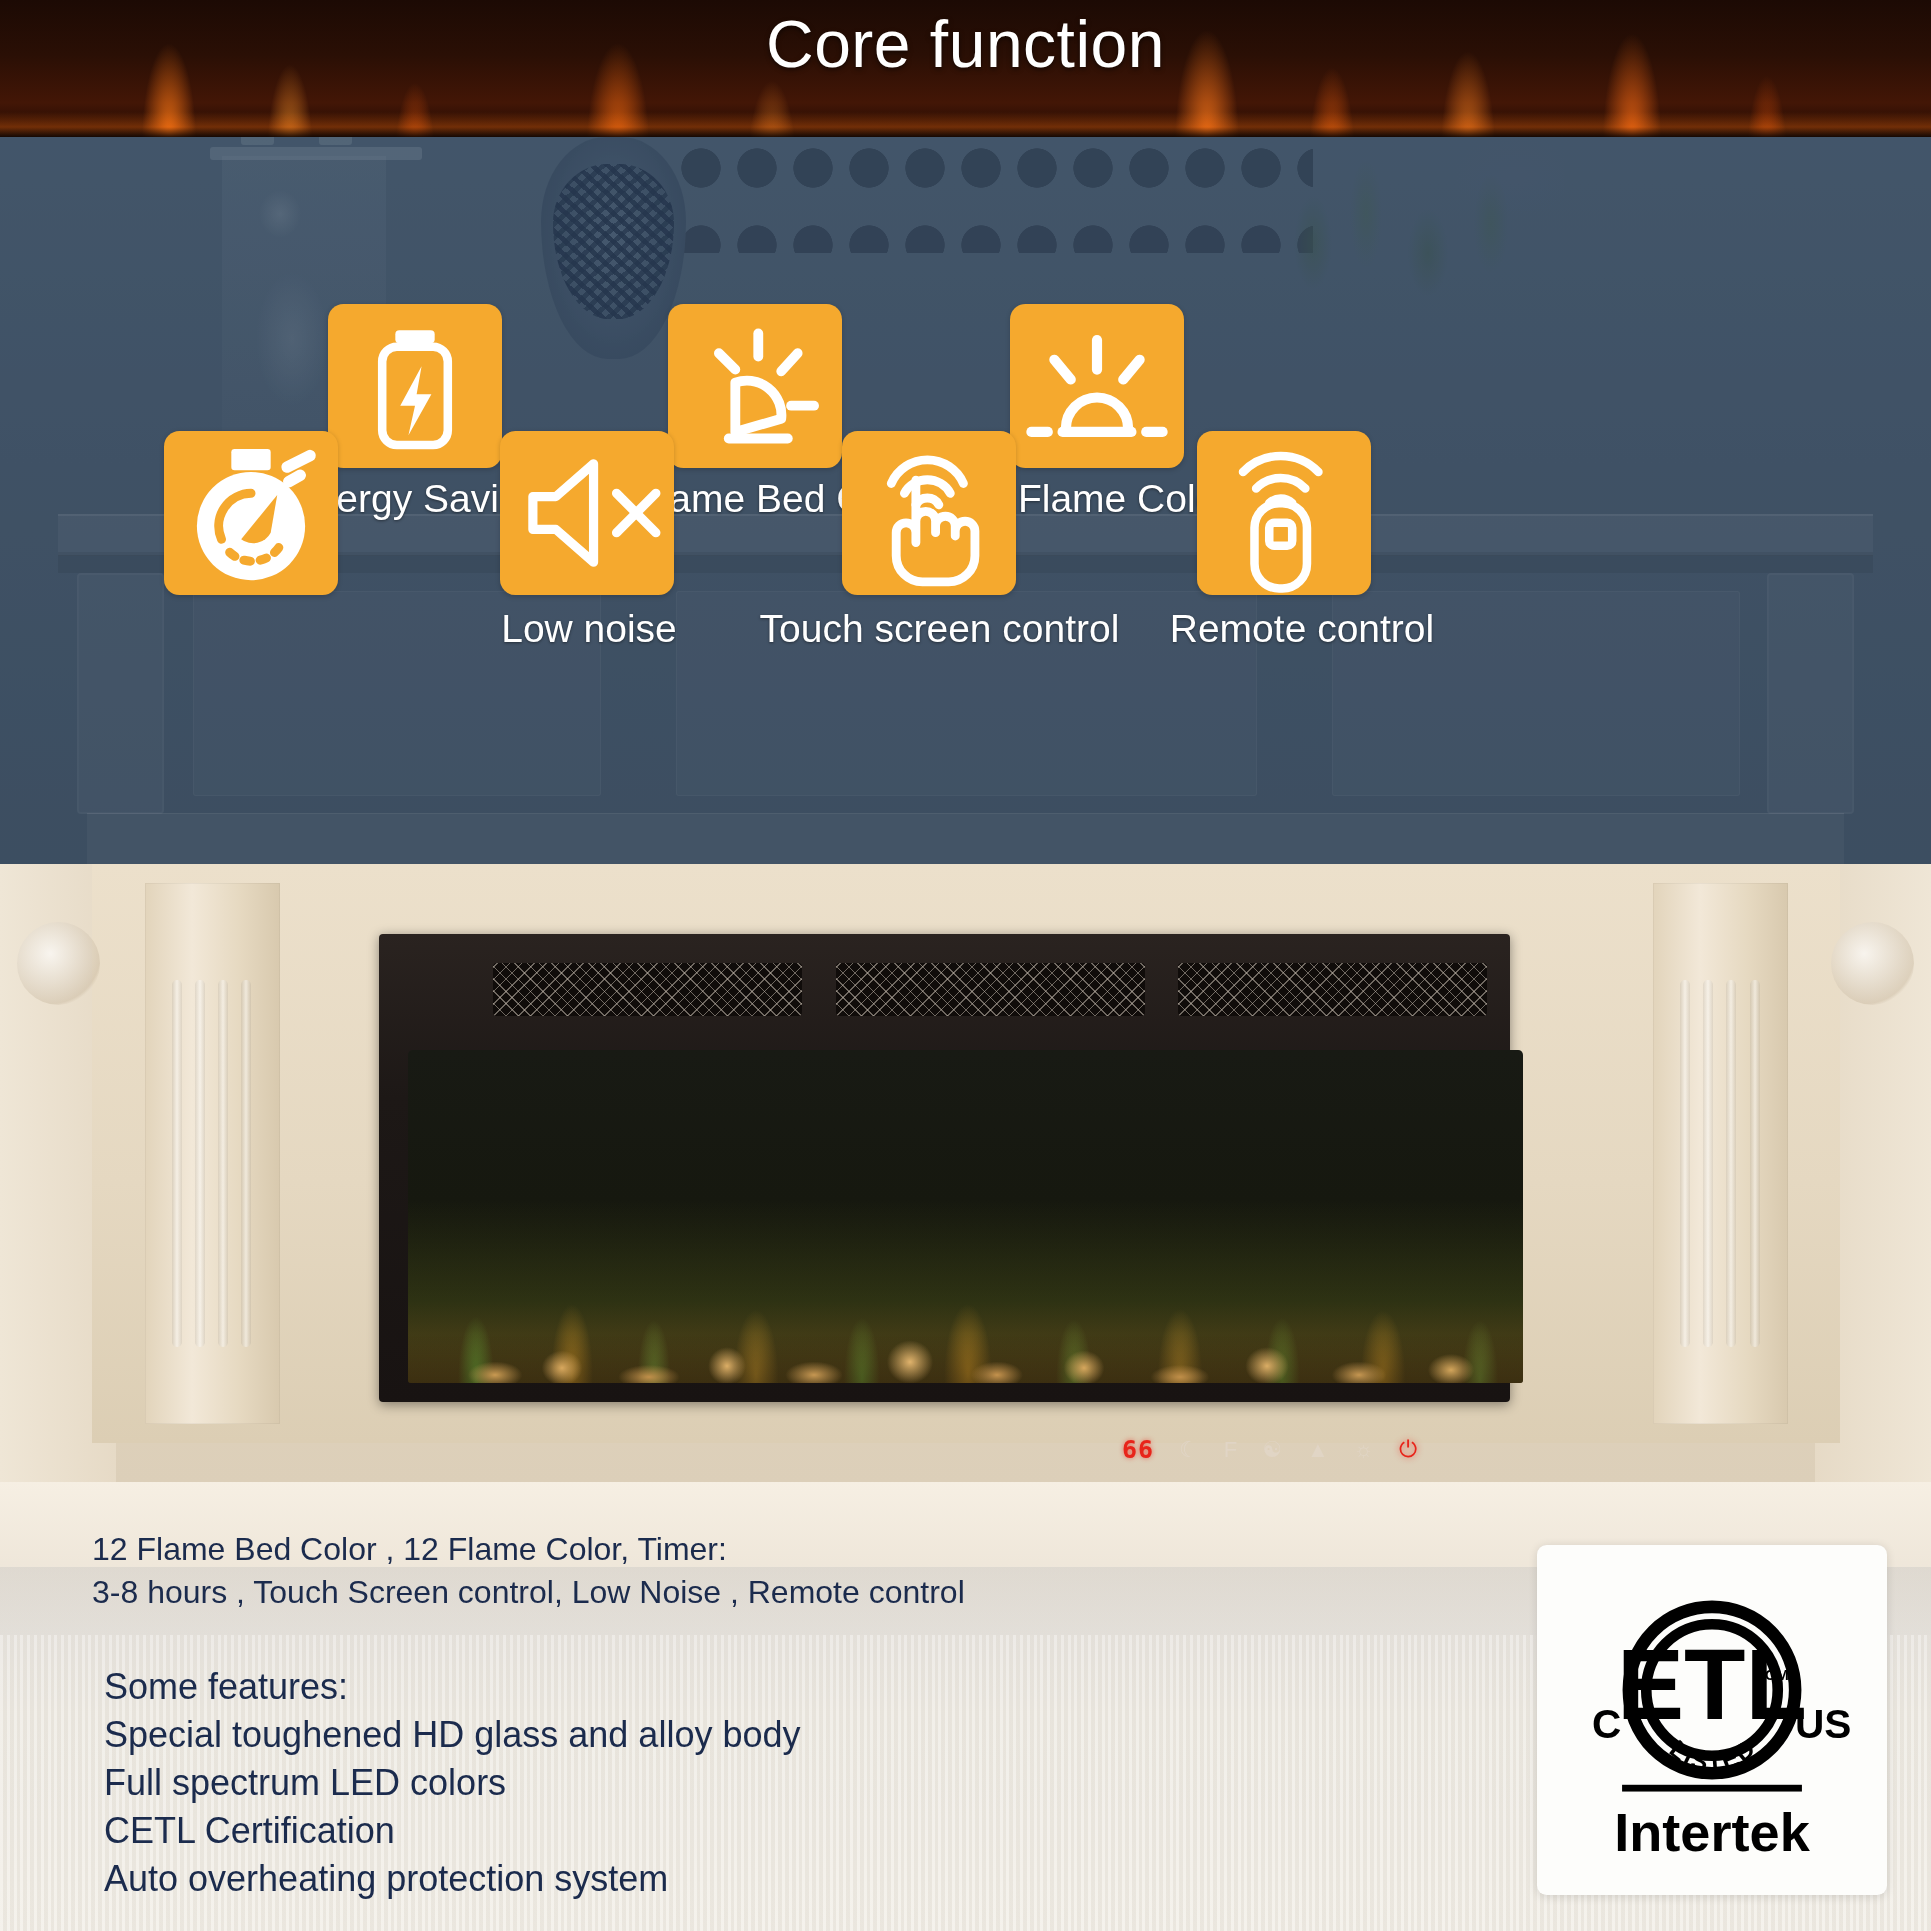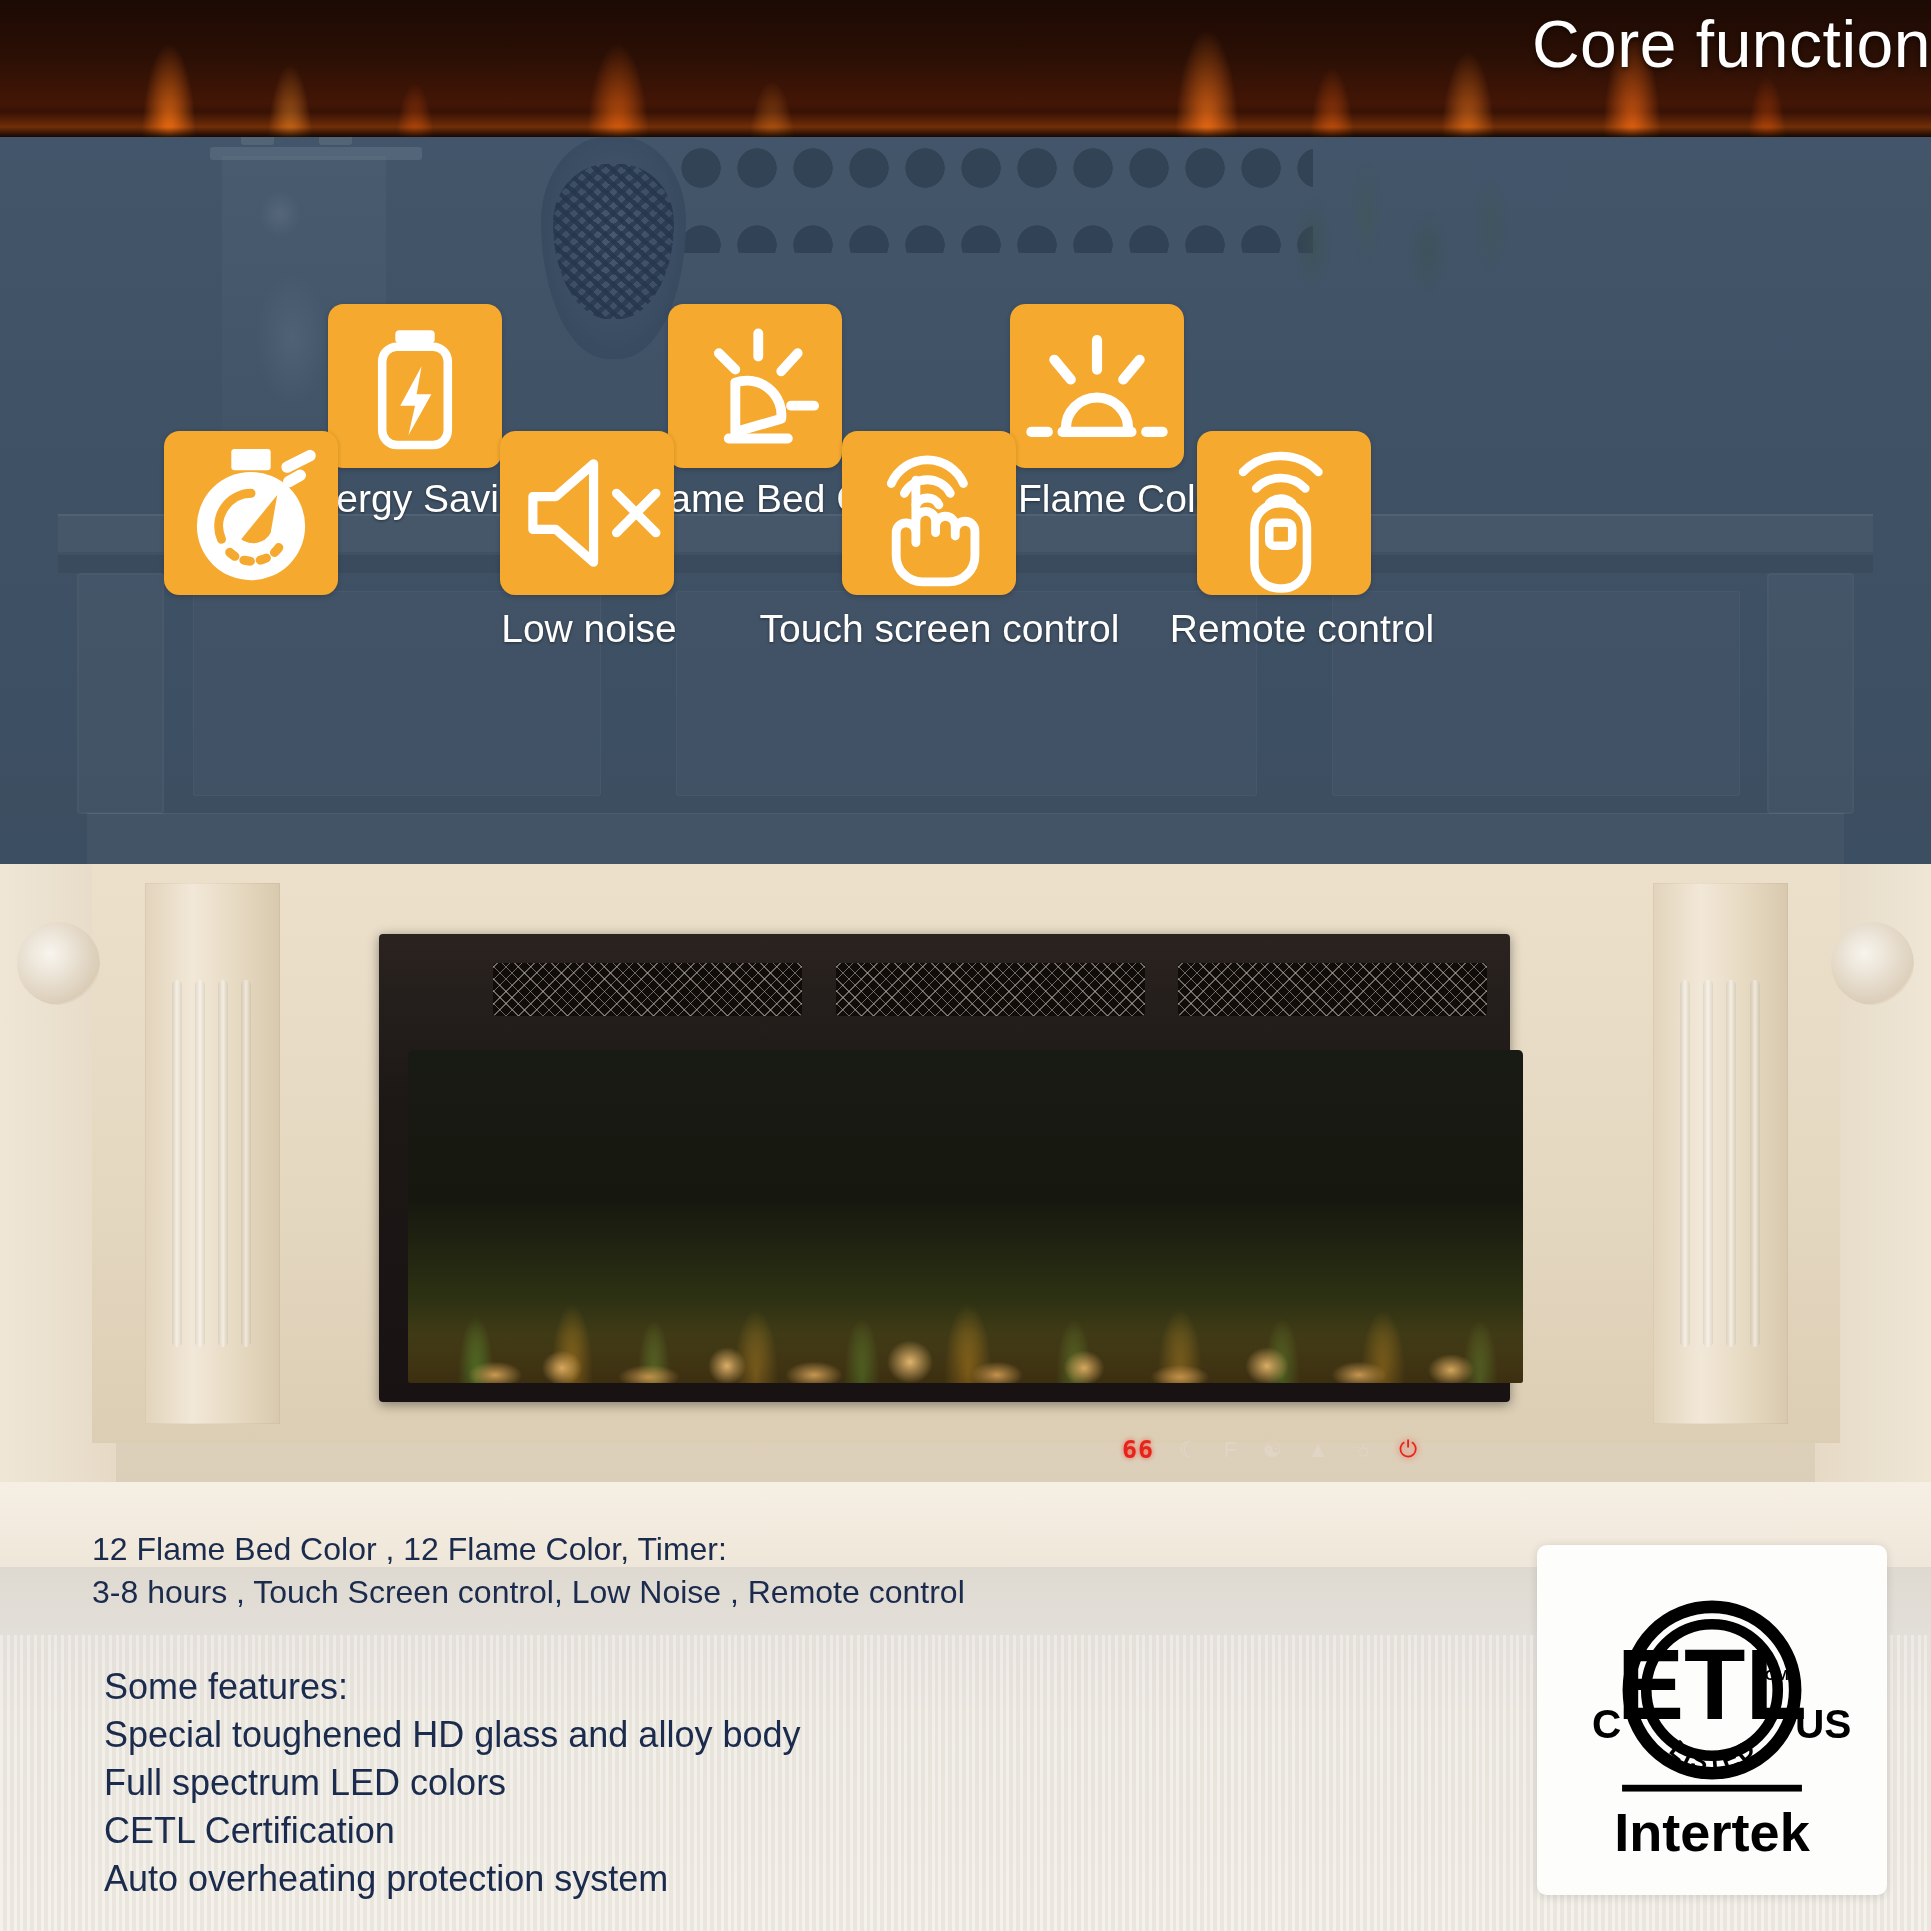--- a/index.html
+++ b/index.html
@@ -22,21 +22,21 @@
       radial-gradient(ellipse 35px 126px at 772px 169px, rgba(255,140,35,.7), rgba(255,80,0,0) 70%),
       radial-gradient(ellipse 46px 164px at 1207px 145px, rgba(255,120,25,.9), rgba(255,80,0,0) 70%),
       radial-gradient(ellipse 33px 135px at 1332px 162px, rgba(250,100,12,.75), rgba(255,80,0,0) 70%),
       radial-gradient(ellipse 39px 145px at 1468px 153px, rgba(255,130,30,.8), rgba(255,80,0,0) 70%),
       radial-gradient(ellipse 42px 159px at 1632px 145px, rgba(255,110,20,.85), rgba(255,80,0,0) 70%),
       radial-gradient(ellipse 29px 126px at 1767px 164px, rgba(235,85,8,.7), rgba(255,80,0,0) 70%),
       linear-gradient(180deg,#1c0a04 0%,#2a0f05 40%,#431606 75%,#1a0803 100%);
   }
   .banner .ember{position:absolute;left:0;right:0;bottom:0;height:25px;
     background:linear-gradient(180deg,rgba(255,120,20,0) 0%,rgba(255,110,15,.35) 60%,rgba(20,8,3,.9) 100%);}
-  .banner-title{position:absolute;left:0;right:0;top:5.8px;text-align:right;
+  .banner-title{position:absolute;left:0;right:0;top:5.8px;text-align:center;
     color:#ffffff;font-size:66px;letter-spacing:0.5px;font-weight:400;
     text-shadow:0 1.9px 5.8px rgba(0,0,0,.55);}
 
   
   .features{position:absolute;left:0;top:137px;width:1931px;height:727px;overflow:hidden;
     background:linear-gradient(180deg,#4b6075 0%,#46596d 45%,#415366 100%);}
   .room{position:absolute;inset:0;opacity:1;}
   .room .wall-panel{position:absolute;background:rgba(255,255,255,.035);
     border:1.9px solid rgba(255,255,255,.055);border-radius:2.9px;}
   .room .mantel-top{position:absolute;left:58px;right:58px;top:377px;height:39px;

